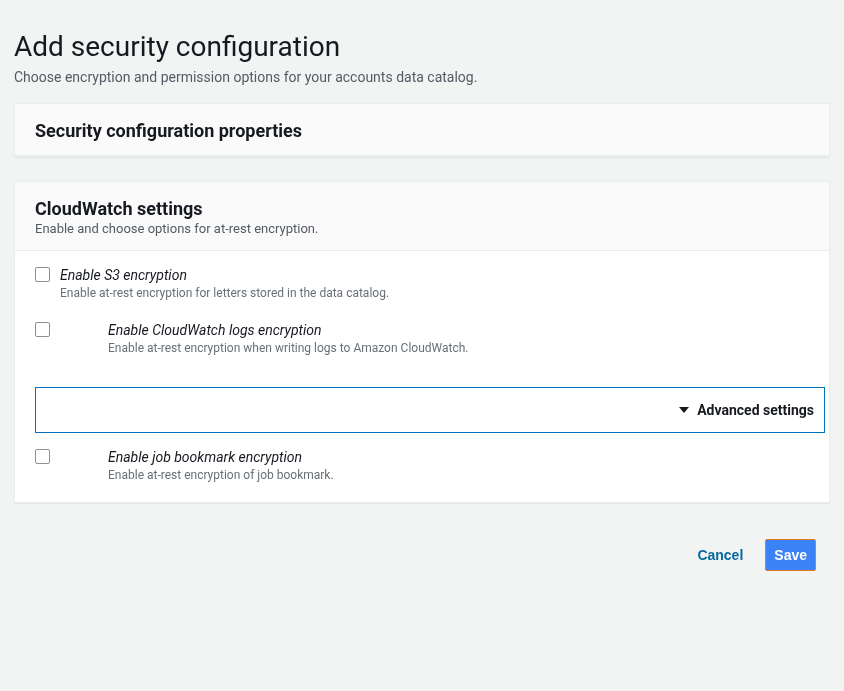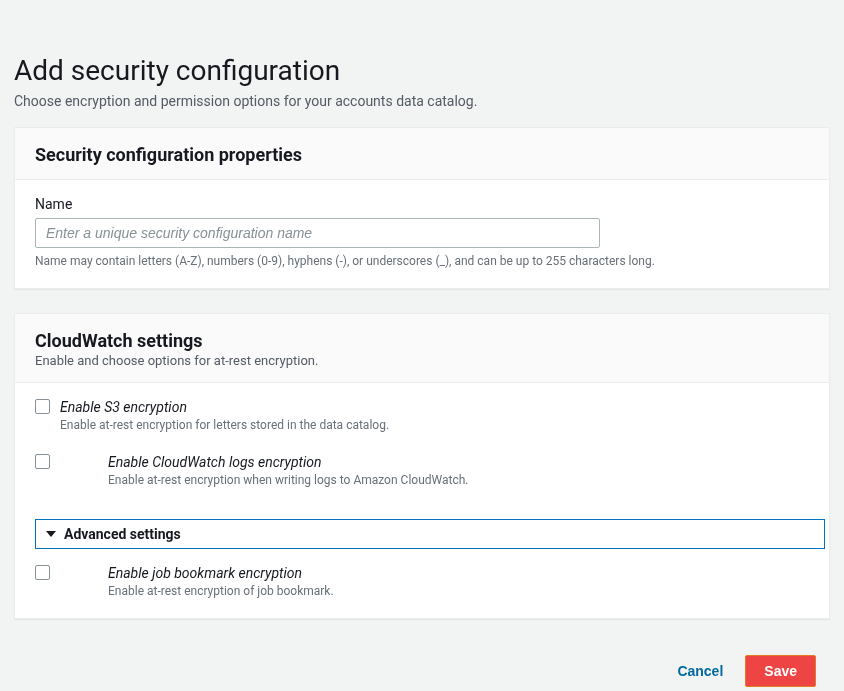--- a/index.html
+++ b/index.html
@@ -16,21 +16,20 @@
       color: #16191f;
     }
     .page-header {
       padding: 30px 14px 18px 14px;
     }
     .page-title {
       font-size: 28px;
       font-weight: 400;
       color: #16191f;
       margin-bottom: 6px;
-      margin-top: 24px;
     }
     .page-subtitle {
       font-size: 14px;
       color: #545b64;
     }
     .panel {
       background: #fff;
       border: 1px solid #eaeded;
       margin: 0 14px 24px 14px;
       box-shadow: 0 1px 1px rgba(0,0,0,0.05);
@@ -114,24 +113,25 @@
       color: #687078;
       margin-top: 2px;
     }
     .checkbox-section-last {
       padding-bottom: 20px;
       gap: 48px;
     }
     .expandable {
       margin: 12px 4px 0 20px;
       border: 1px solid #0073bb;
-      padding: 6px 10px;
+      padding: 14px 10px;
       display: flex;
       align-items: center;
       cursor: pointer;
+      justify-content: flex-end;
     }
     .expandable-caret {
       width: 0;
       height: 0;
       border-left: 5px solid transparent;
       border-right: 5px solid transparent;
       border-top: 6px solid #16191f;
       margin-right: 8px;
     }
     .expandable-label {
@@ -149,46 +149,41 @@
     .btn-cancel {
       background: transparent;
       border: none;
       color: #0369a1;
       font-size: 14px;
       font-weight: 700;
       cursor: pointer;
       padding: 8px 4px;
     }
     .btn-save {
-      background: #ef4444;
+      background: #3b82f6;
       border: 1px solid #e27b22;
       color: #fff;
       font-size: 14px;
       font-weight: 700;
-      padding: 7px 18px;
+      padding: 7px 8px;
       border-radius: 2px;
       cursor: pointer;
     }
   </style>
 </head>
 <body>
 
 <div class="page-header">
   <h1 class="page-title">Add security configuration</h1>
   <div class="page-subtitle">Choose encryption and permission options for your accounts data catalog.</div>
 </div>
 
 <div class="panel">
   <div class="panel-header">
     <div class="panel-title">Security configuration properties</div>
-  </div>
-  <div class="panel-body">
-    <label class="form-label">Name</label>
-    <input type="text" class="text-input" placeholder="Enter a unique security configuration name" style="">
-    <div class="help-text">Name may contain letters (A-Z), numbers (0-9), hyphens (-), or underscores (_), and can be up to 255 characters long.</div>
   </div>
 </div>
 
 <div class="panel">
   <div class="panel-header">
     <div class="panel-title">CloudWatch settings</div>
     <div class="panel-subtitle">Enable and choose options for at-rest encryption.</div>
   </div>
 
   <div class="checkbox-row">

